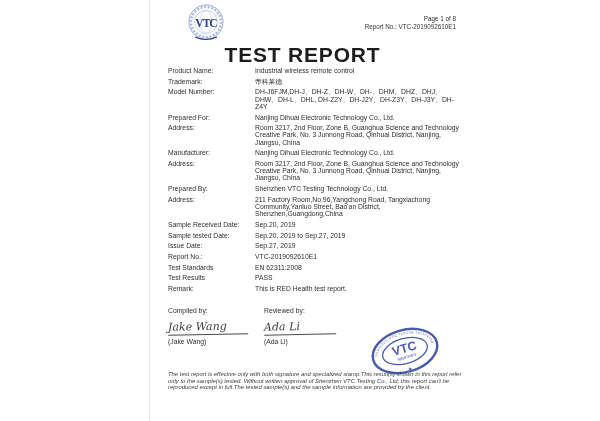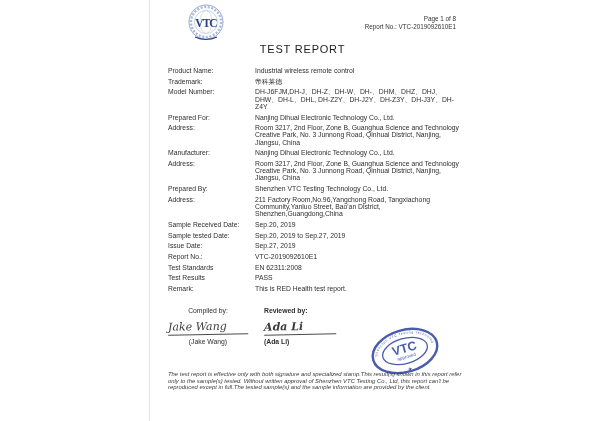--- a/index.html
+++ b/index.html
@@ -4,32 +4,32 @@
 <style>
   html,body{margin:0;padding:0;background:#ffffff;}
   #page{position:relative;width:600px;height:421px;background:#ffffff;overflow:hidden;
         font-family:"Liberation Sans", sans-serif;color:#2e2e2e;}
   #page-edge{position:absolute;left:149px;top:0;width:1px;height:421px;background:#e6e6e9;}
 
   
   #logo{position:absolute;left:187px;top:4px;width:38px;height:40px;}
   #pageinfo{position:absolute;right:144px;top:15px;text-align:right;font-size:6.3px;line-height:7.6px;color:#333;}
   #title{position:absolute;left:160px;top:43px;width:285px;text-align:center;
-         font-size:11px;font-weight:normal;letter-spacing:0.8px;color:#1c1c1c;}
+         font-size:21px;font-weight:bold;letter-spacing:0.8px;color:#1c1c1c;}
 
   
   #fields{position:absolute;left:168px;top:67px;width:292px;font-size:6.8px;line-height:7.2px;}
   .frow{display:flex;margin-bottom:3.5px;}
   .lbl{width:87px;flex:none;}
   .val{flex:1;}
 
   
   .sigcol{position:absolute;top:307px;font-size:6.8px;}
-  #sig0{left:168px;width:80px;text-align:center;}
-  #sig1{left:264px;width:72px;font-weight:bold;}
+  #sig0{left:168px;width:80px;}
+  #sig1{left:264px;width:72px;}
   #sig2{left:344px;width:78px;}
   .sigscript{height:19px;display:flex;align-items:flex-end;border-bottom:1px solid #4a4a4a;
              font-family:"DejaVu Serif", serif;font-style:italic;font-size:11px;color:#3c3c3c;
              transform:rotate(-1deg);padding-bottom:1px;}
   .signame{padding-top:2.5px;}
 
   
   #stamp{position:absolute;left:361px;top:324px;width:88px;height:54px;opacity:0.92;}
 
   

